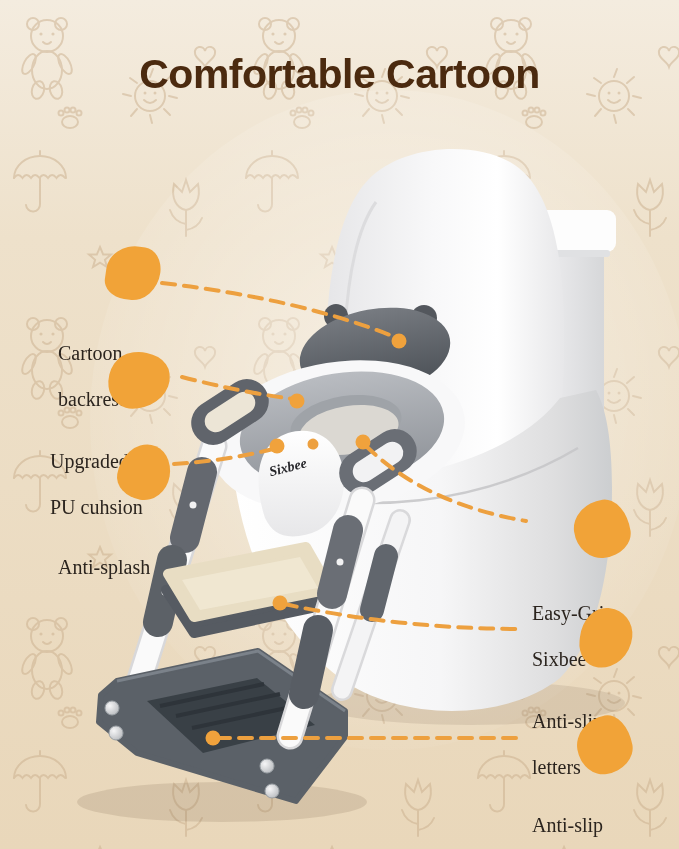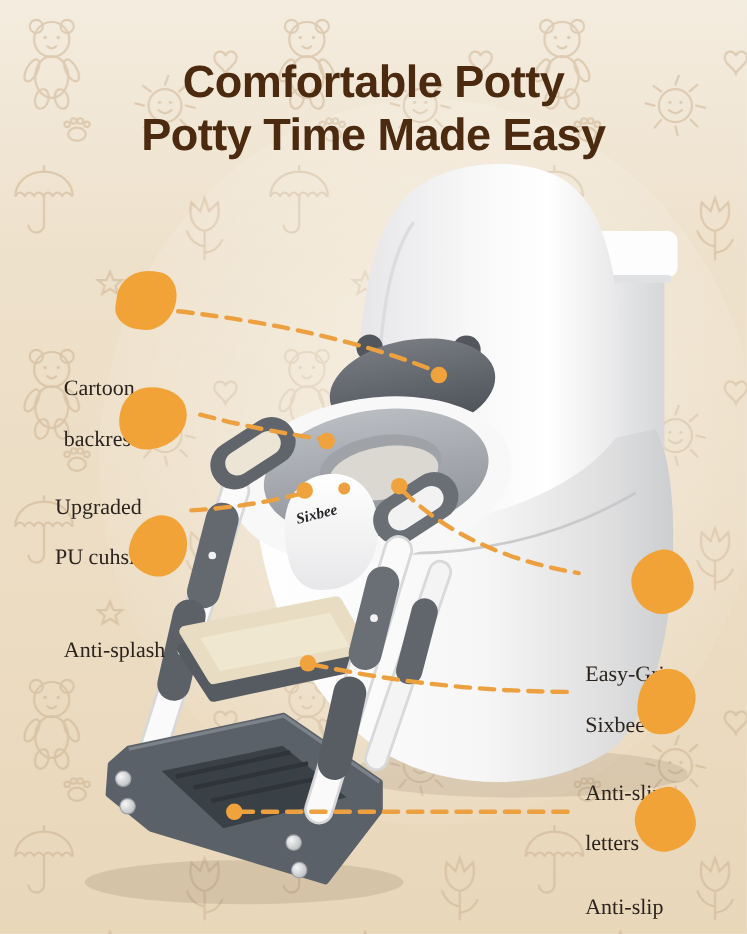--- a/index.html
+++ b/index.html
@@ -21,21 +21,21 @@
     position:absolute;z-index:30;
     font-size:20px;line-height:46px;color:#2b241e;
     white-space:pre-line;
     font-family:Liberation Serif, serif;
   }
   .blob{position:absolute;z-index:-1;background:#f1a338;}
   .co1{left:58px;top:238px;}
   .co1 .blob{left:48px;top:8px;width:54px;height:54px;border-radius:62% 38% 55% 45%/55% 48% 64% 36%;transform:rotate(8deg);}
   .co2{left:50px;top:346px;}
   .co2 .blob{left:58px;top:6px;width:62px;height:56px;border-radius:45% 55% 60% 40%/58% 45% 55% 45%;transform:rotate(-6deg);}
-  .co3{left:58px;top:476px;}
+  .co3{left:58px;top:452px;}
   .co3 .blob{left:60px;top:-8px;width:52px;height:56px;border-radius:55% 45% 48% 52%/62% 50% 50% 38%;transform:rotate(10deg);}
   .co4{left:532px;top:498px;}
   .co4 .blob{left:42px;top:2px;width:56px;height:58px;border-radius:58% 42% 52% 48%/48% 60% 40% 52%;transform:rotate(-8deg);}
   .co5{left:532px;top:606px;}
   .co5 .blob{left:48px;top:2px;width:52px;height:60px;border-radius:50% 50% 60% 40%/55% 45% 58% 42%;transform:rotate(6deg);}
   .co6{left:532px;top:710px;}
   .co6 .blob{left:45px;top:6px;width:55px;height:58px;border-radius:60% 40% 55% 45%/50% 58% 42% 50%;transform:rotate(-10deg);}
   .dash{fill:none;stroke:#eda03f;stroke-width:4;stroke-dasharray:13 9;stroke-linecap:round;}
   .dot{fill:#f0a23c;}
 </style>
@@ -93,22 +93,21 @@
             <circle cx="3" cy="-10" r="2.5"></circle>
               <circle cx="9" cy="-7" r="2.5"></circle>
           </g>
         </g>
       </pattern>
     </defs>
     <rect width="679" height="849" fill="url(#doodle)"></rect>
   </svg>
 
   <div class="title">
-    <div>Comfortable Potty</div>
-    <div>Potty Time Made Easy</div>
+    <div>Comfortable Cartoon</div>
   </div>
 
   <svg class="scene" viewBox="0 0 679 849" width="679" height="849">
     <defs>
       <radialGradient id="glow" cx="0.5" cy="0.45" r="0.6">
         <stop offset="0" stop-color="#ffffff" stop-opacity="0.5"></stop>
         <stop offset="1" stop-color="#ffffff" stop-opacity="0"></stop>
       </radialGradient>
       <linearGradient id="gLid" x1="0" y1="0" x2="1" y2="0">
         <stop offset="0" stop-color="#e6e6e8"></stop>

